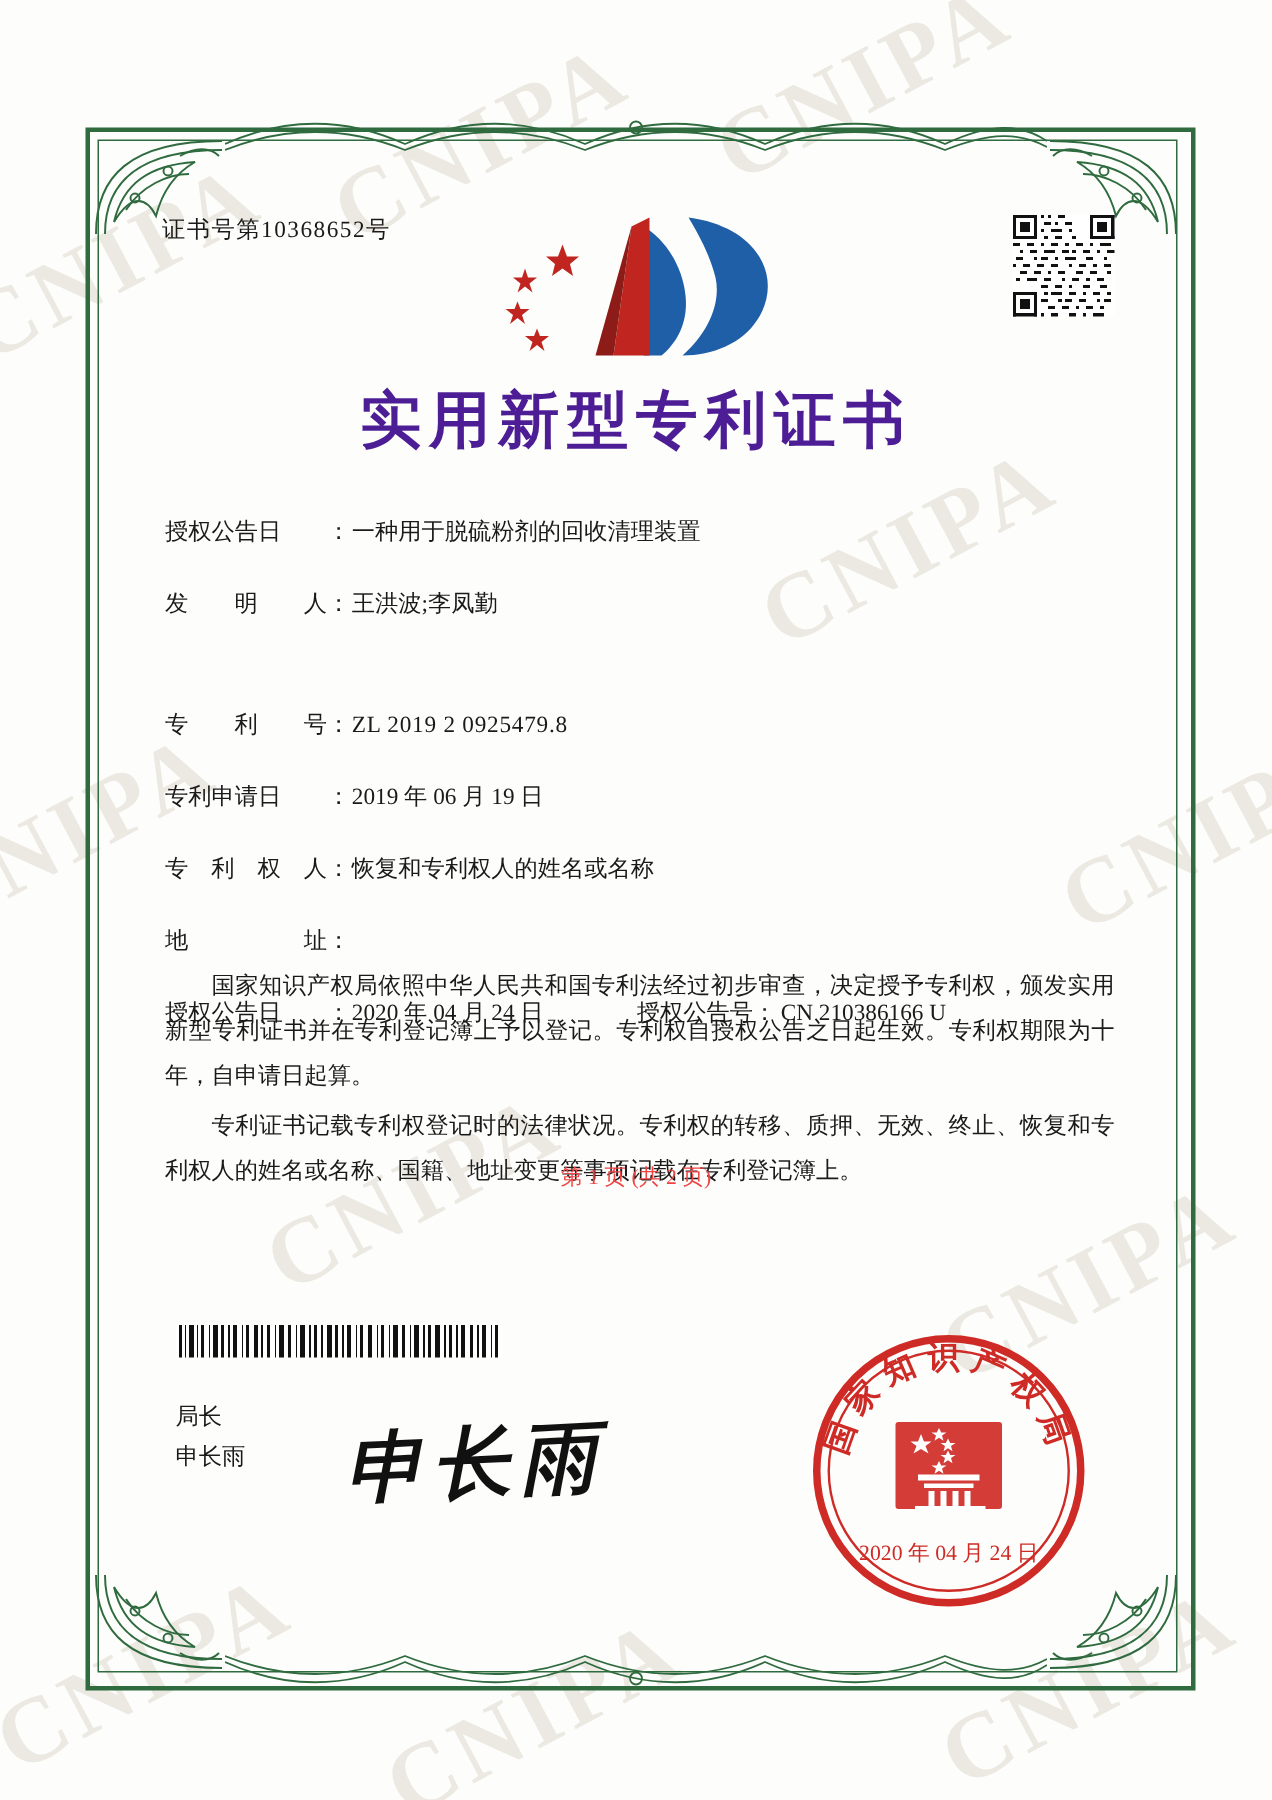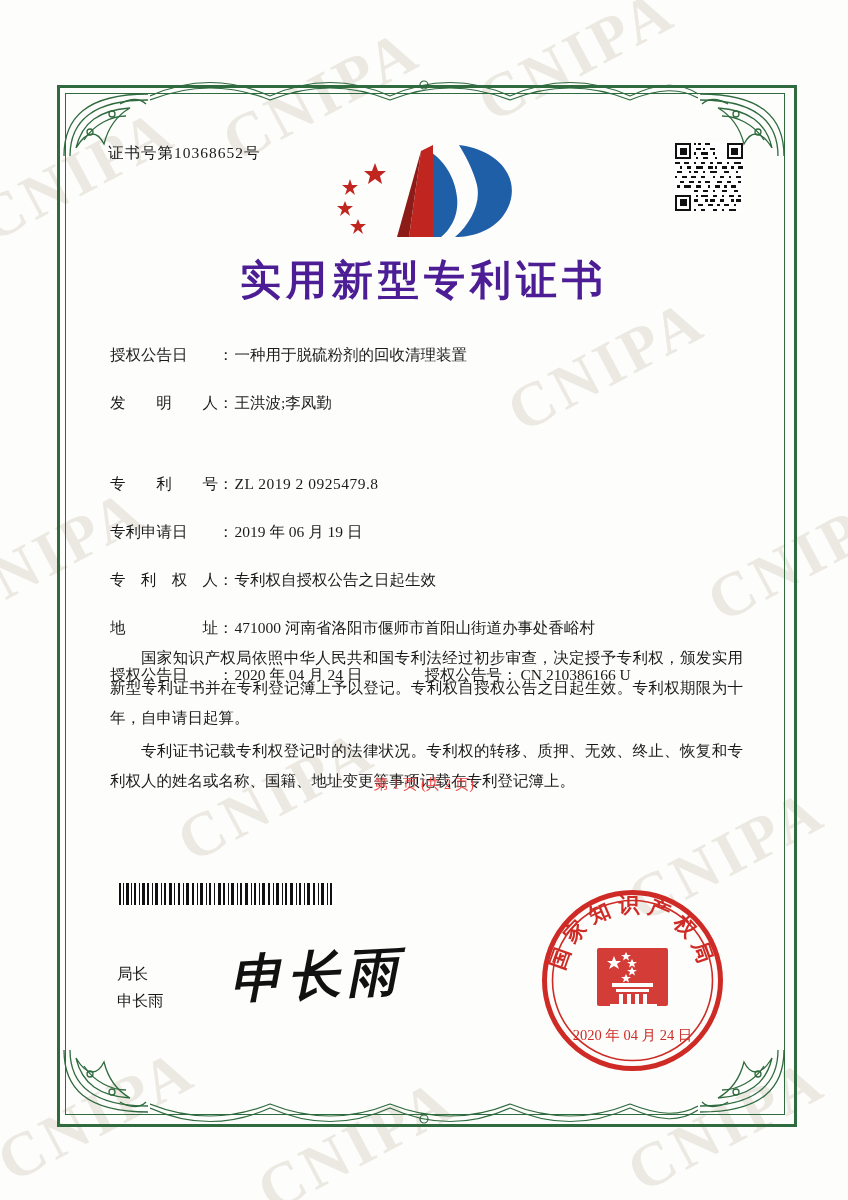--- a/index.html
+++ b/index.html
@@ -189,21 +189,21 @@
     position: absolute;
     left: 52px;
     top: 790px;
     width: 218px;
     height: 22px;
   }
 
   .sig-block {
     position: absolute;
     left: 52px;
-    top: 867px;
+    top: 838px;
     font-size: 15.5px;
     line-height: 1.75;
     color: #1a1a1a;
   }
 
   .signature {
     position: absolute;
     left: 165px;
     top: 848px;
     font-size: 52px;
@@ -491,30 +491,29 @@
       </div>
 
       <div class="field-row">
         <div class="field-label spread">
           <span>专</span>
           <span>利</span>
           <span>权</span>
           <span>人</span>
         </div>
         <div class="field-colon">：</div>
-        <div class="field-value">专利权自授权公告之日起生效</div>
+        <div class="field-value">恢复和专利权人的姓名或名称</div>
       </div>
 
       <div class="field-row">
         <div class="field-label spread">
           <span>地</span>
           <span>址</span>
         </div>
         <div class="field-colon">：</div>
-        <div class="field-value">471000 河南省洛阳市偃师市首阳山街道办事处香峪村</div>
       </div>
 
       <div class="grant-row">
         <div class="grant-date-label">授权公告日</div>
         <div class="field-colon">：</div>
         <div class="grant-date-value">2020 年 04 月 24 日</div>
         <div class="grant-no-label">授权公告号</div>
         <div class="field-colon">：</div>
         <div class="grant-no-value">CN 210386166 U</div>
       </div>

